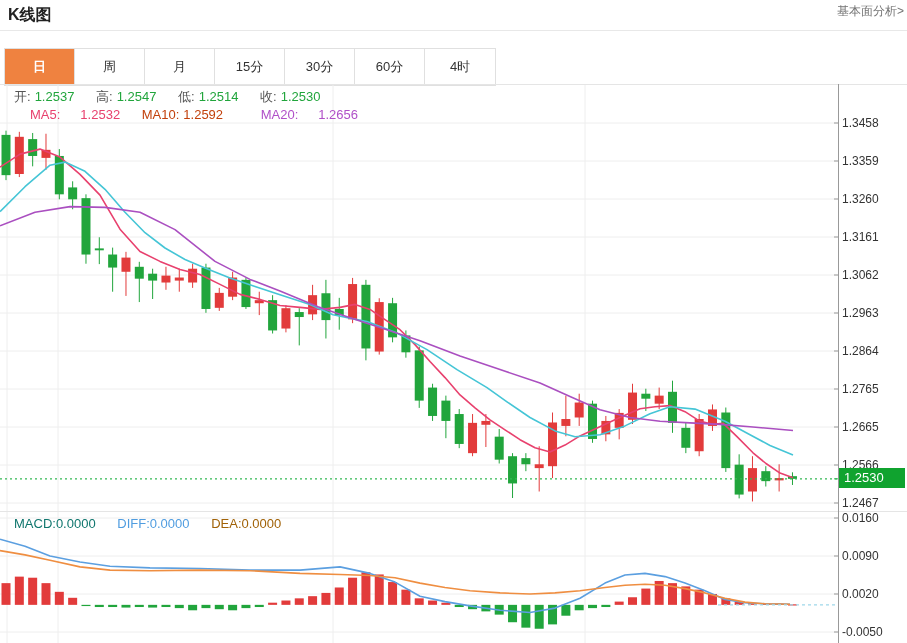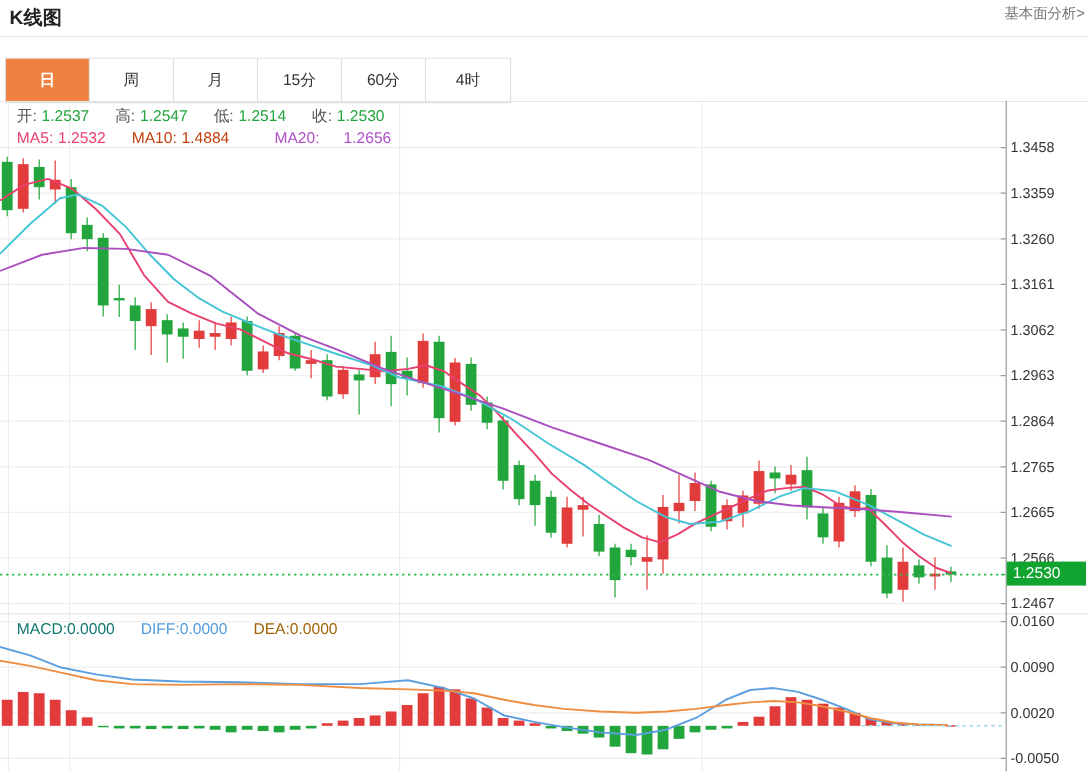--- a/index.html
+++ b/index.html
@@ -12,21 +12,21 @@
   .tab{width:70px;height:36px;line-height:36px;text-align:center;font-size:13px;color:#333;
        border-right:1px solid #e0e0e0;cursor:pointer;box-sizing:border-box;background:#fff;}
   .tab:last-child{border-right:none;}
   .tab.active{background:#ef8240;color:#fff;font-weight:bold;}
   .chart-wrap{position:absolute;left:0;top:84px;width:907px;height:559px;}
   #chart{position:absolute;left:0;top:0;}
   .legend{position:absolute;left:14px;font-size:13px;white-space:nowrap;text-align:center;}
   .legend span{margin-right:4px;}
   .lg-label{color:#555;}
   .lg-green{color:#21a53c;}
-  .ma5{color:#e8416e;}
+  .ma5{color:#e8416e;margin-left:16px;}
   .ma10{color:#c2410c;}
   .ma20{color:#b050c8;margin-left:16px;}
   .macd-v{color:#0f766e;}
   .diff-v{color:#509de0;}
   .dea-v{color:#a16207;}
   .gap{display:inline-block;width:10px;}
   .price-badge{position:absolute;left:839px;top:384px;width:66px;height:20px;line-height:20px;
                background:#10a32f;color:#fff;font-size:13px;text-align:left;padding-left:5px;box-sizing:border-box;}
 </style>
 </head>
@@ -35,20 +35,21 @@
 <div class="page">
   <div class="header-title">K线图</div>
   <a class="header-link">基本面分析&gt;</a>
   <div class="header-divider"></div>
 
   <div class="tabs">
     <div class="tab active">日</div>
     <div class="tab">周</div>
     <div class="tab">月</div>
     <div class="tab">15分</div>
+    <div class="tab">30分</div>
     <div class="tab">60分</div>
     <div class="tab">4时</div>
   </div>
 
   <div class="chart-wrap">
     <svg id="chart" width="907" height="559" viewBox="0 0 907 559">
         <line x1="0" y1="39" x2="838" y2="39" stroke="#eeeeee" stroke-width="1"></line>
         <line x1="0" y1="77" x2="838" y2="77" stroke="#eeeeee" stroke-width="1"></line>
         <line x1="0" y1="115" x2="838" y2="115" stroke="#eeeeee" stroke-width="1"></line>
         <line x1="0" y1="153" x2="838" y2="153" stroke="#eeeeee" stroke-width="1"></line>
@@ -411,21 +412,21 @@
       </svg>
 
     <div class="legend" style="top:4px;">
       <span class="lg-label">开:</span><span class="lg-green">1.2537</span><span class="gap"></span>
       <span class="lg-label">高:</span><span class="lg-green">1.2547</span><span class="gap"></span>
       <span class="lg-label">低:</span><span class="lg-green">1.2514</span><span class="gap"></span>
       <span class="lg-label">收:</span><span class="lg-green">1.2530</span>
     </div>
     <div class="legend" style="top:23px;">
       <span class="ma5">MA5:</span><span class="ma5">1.2532</span><span class="gap"></span>
-      <span class="ma10">MA10:</span><span class="ma10">1.4884</span><span class="gap"></span>
+      <span class="ma10">MA10:</span><span class="ma10">1.2592</span><span class="gap"></span>
       <span class="ma20">MA20:</span><span class="ma20">1.2656</span>
     </div>
     <div class="legend" style="top:432px;">
       <span class="macd-v">MACD:</span><span class="macd-v" style="margin-left:-4px">0.0000</span><span class="gap"></span>
       <span class="diff-v">DIFF:</span><span class="diff-v" style="margin-left:-4px">0.0000</span><span class="gap"></span>
       <span class="dea-v">DEA:</span><span class="dea-v" style="margin-left:-4px">0.0000</span>
     </div>
 
     <div class="price-badge">1.2530</div>
   </div>

